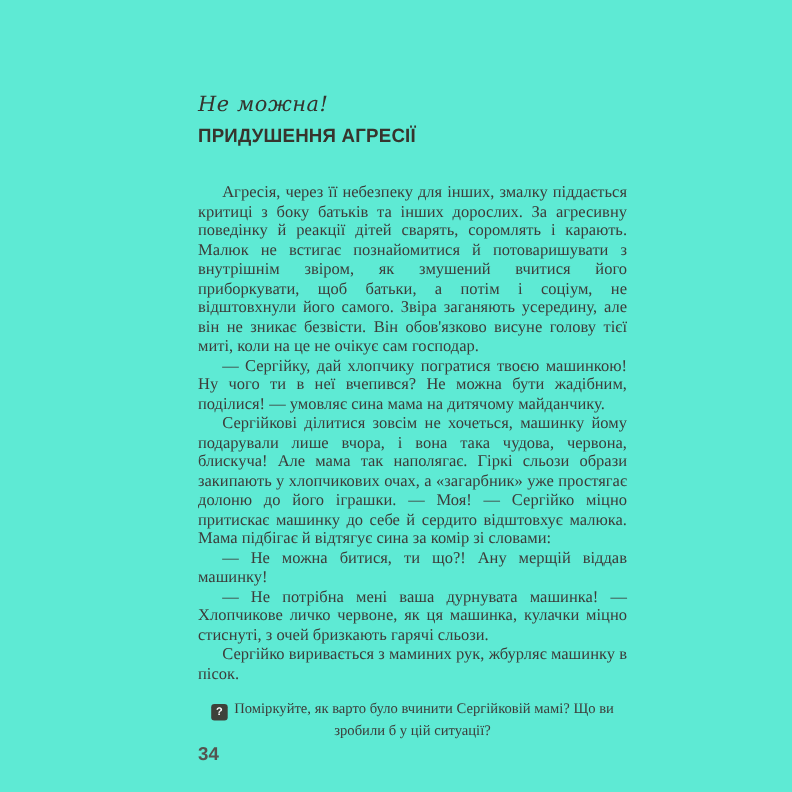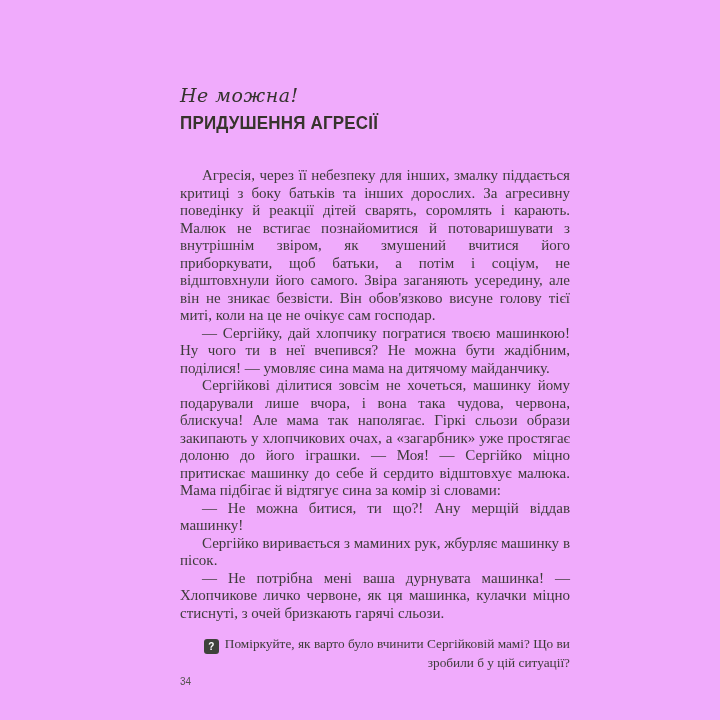--- a/index.html
+++ b/index.html
@@ -4,21 +4,21 @@
 <style>
   html, body {
     margin: 0;
     padding: 0;
     background: #ffffff;
   }
   .page {
     position: relative;
     width: 720px;
     height: 720px;
-    background: #f0abfc;
+    background: #5eead4;
     overflow: hidden;
     font-family: "Liberation Serif", serif;
   }
   .content {
     position: absolute;
     left: 180px;
     top: 84px;
     width: 390px;
     color: #3d3c3a;
   }
@@ -48,21 +48,21 @@
     text-align: justify;
     text-indent: 22px;
     color: #3d3c3a;
   }
   .para.italic {
   }
   .question {
     margin-top: 13px;
     font-size: 13.3px;
     line-height: 17.5px;
-    text-align: right;
+    text-align: center;
     color: #3d3c3a;
   }
   .q-icon {
     display: inline-flex;
     width: 15px;
     height: 15px;
     background: #3e423a;
     color: #ffffff;
     border-radius: 3px;
     align-items: center;
@@ -71,22 +71,22 @@
     font-weight: bold;
     font-family: "Liberation Sans", sans-serif;
     vertical-align: -2px;
     margin-right: 6px;
   }
   .page-number {
     position: absolute;
     left: 180px;
     top: 676px;
     font-family: "Liberation Sans", sans-serif;
-    font-size: 10px;
-    font-weight: normal;
+    font-size: 17px;
+    font-weight: bold;
     color: #55534f;
   }
 </style>
 </head>
 <body>
 
 <div class="page">
   <div class="content">
 
     <div class="script-title">Не можна!</div>
@@ -94,23 +94,23 @@
     <h1 class="heading">ПРИДУШЕННЯ АГРЕСІЇ</h1>
 
     <p class="para">Агресія, через її небезпеку для інших, змалку піддається критиці з боку батьків та інших дорослих. За агресивну поведінку й реакції дітей сварять, соромлять і карають. Малюк не встигає познайомитися й потоваришувати з внутрішнім звіром, як змушений вчитися його приборкувати, щоб батьки, а потім і соціум, не відштовхнули його самого. Звіра заганяють усередину, але він не зникає безвісти. Він обов'язково висуне голову тієї миті, коли на це не очікує сам господар.</p>
 
     <p class="para italic">— Сергійку, дай хлопчику погратися твоєю машинкою! Ну чого ти в неї вчепився? Не можна бути жадібним, поділися! — умовляє сина мама на дитячому майданчику.</p>
 
     <p class="para italic">Сергійкові ділитися зовсім не хочеться, машинку йому подарували лише вчора, і вона така чудова, червона, блискуча! Але мама так наполягає. Гіркі сльози образи закипають у хлопчикових очах, а «загарбник» уже простягає долоню до його іграшки. — Моя! — Сергійко міцно притискає машинку до себе й сердито відштовхує малюка. Мама підбігає й відтягує сина за комір зі словами:</p>
 
     <p class="para italic">— Не можна битися, ти що?! Ану мерщій віддав машинку!</p>
 
+    <p class="para italic">— Не потрібна мені ваша дурнувата машинка! — Хлопчикове личко червоне, як ця машинка, кулачки міцно стиснуті, з очей бризкають гарячі сльози.</p>
+
     <p class="para italic">Сергійко виривається з маминих рук, жбурляє машинку в пісок.</p>
-
-    <p class="para italic">— Не потрібна мені ваша дурнувата машинка! — Хлопчикове личко червоне, як ця машинка, кулачки міцно стиснуті, з очей бризкають гарячі сльози.</p>
 
 
     <p class="question">
       <span class="q-icon">?</span><span>Поміркуйте, як варто було вчинити Сергійковій мамі? Що ви зробили б у цій ситуації?</span>
     </p>
 
   </div>
 
   <div class="page-number">34</div>
 </div>

